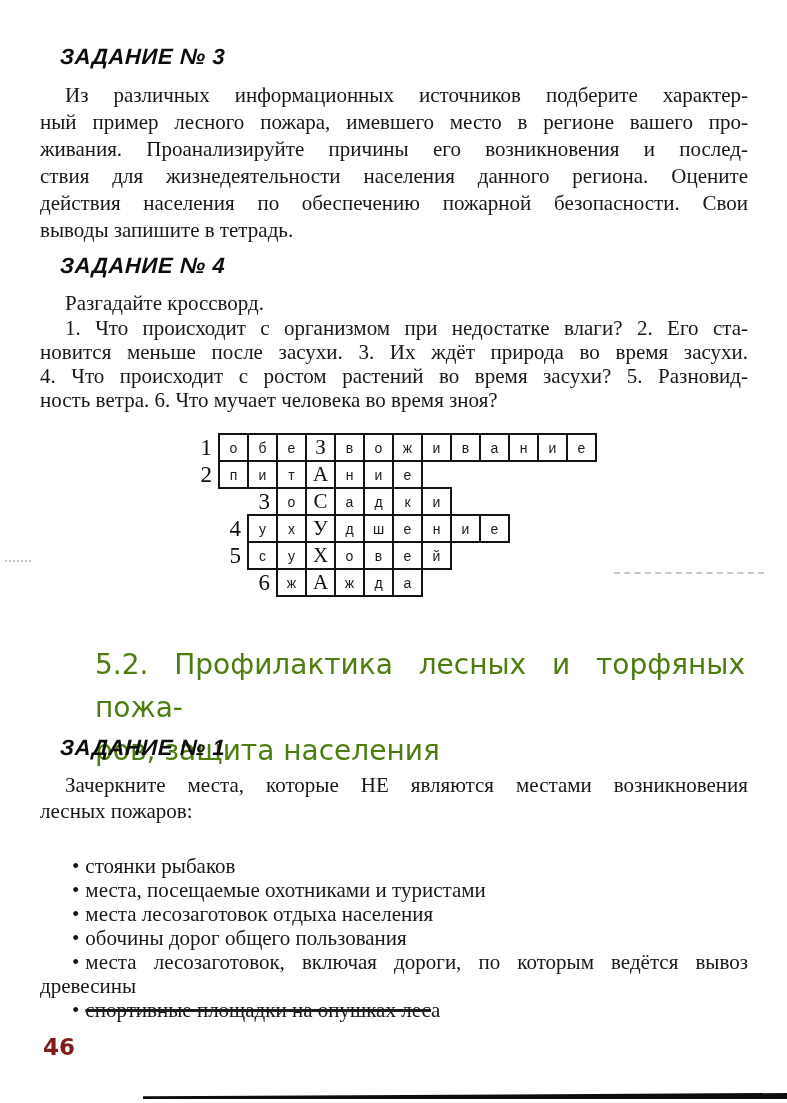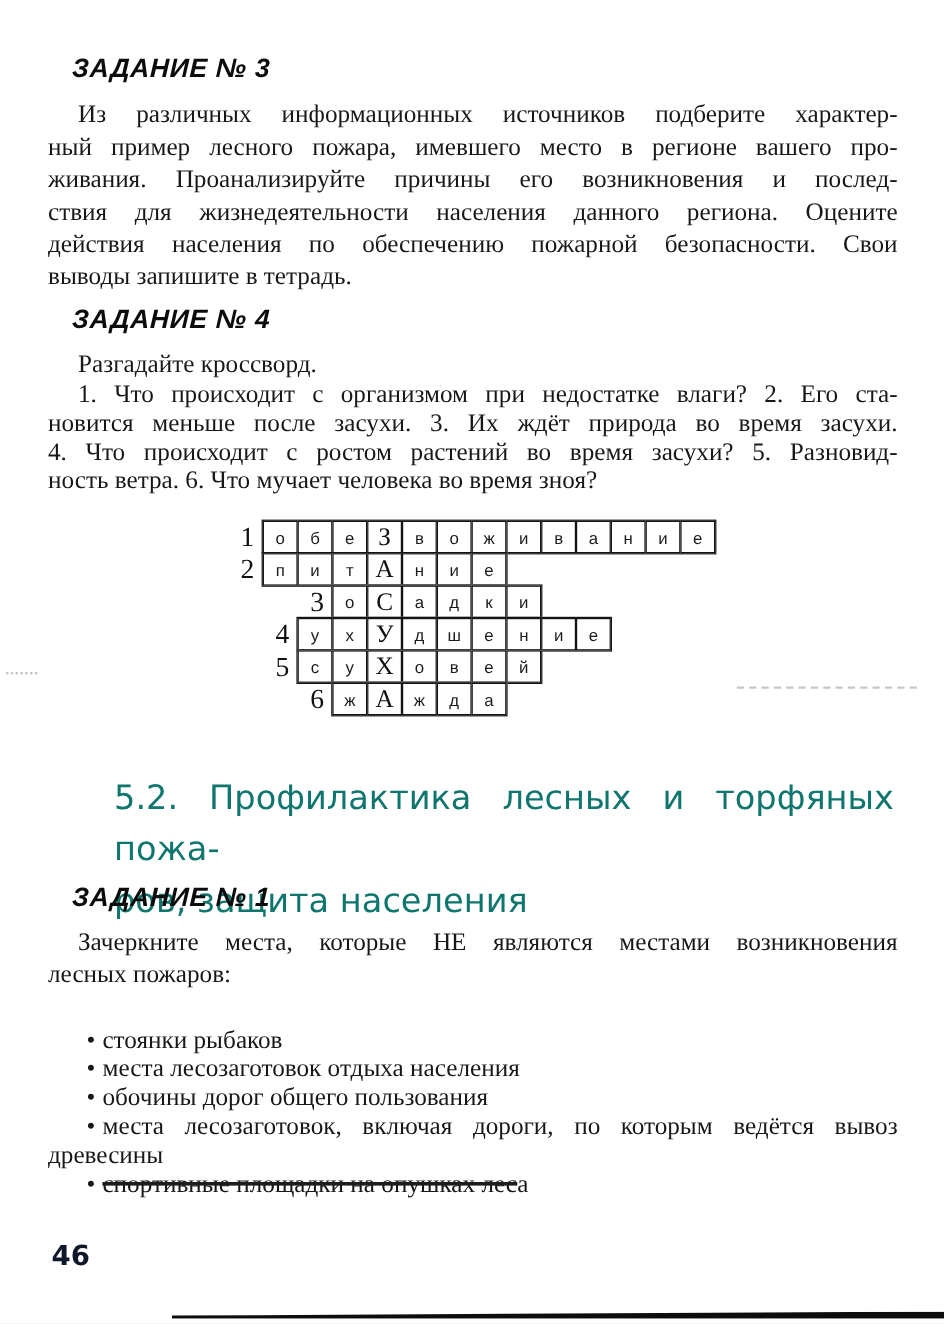--- a/index.html
+++ b/index.html
@@ -16,21 +16,21 @@
   .para {
     position:absolute; left:40px; width:708px;
     font-size:21px; text-align:justify; color:#171717;
   }
   .para .line { text-align:justify; text-align-last:justify; }
   .para .line.last { text-align-last:left; }
   .para .line.first { text-indent:25px; }
   .section-heading {
     position:absolute; left:95px; width:650px;
     font-family:"DejaVu Sans", sans-serif; font-size:28px; line-height:43px;
-    color:#0f766e; text-align:justify;
+    color:#4d7c0f; text-align:justify;
   }
   .section-heading .line { text-align-last:justify; }
   .section-heading .line.last { text-align-last:left; }
   .bullets {
     position:absolute; left:40px; width:708px;
     font-size:21px; line-height:24px; color:#171717; text-align:justify;
   }
   .bullet-item { text-indent:32px; }
   .bullet-item .bullet { margin-right:6px; }
   .struck {
@@ -53,21 +53,21 @@
     display:flex; align-items:center; justify-content:center;
     font:14px "Liberation Sans", sans-serif; color:#1b1b1b;
   }
   .cw-cell.cap { font:21px "Liberation Serif", serif; color:#111; }
   .cw-num {
     position:absolute; width:22px; text-align:right;
     font:23px/27px "Liberation Serif", serif; color:#101010;
   }
   .page-number {
     position:absolute; left:43px; top:1034px;
-    font:600 23px "DejaVu Sans", sans-serif; color:#0f172a;
+    font:600 23px "DejaVu Sans", sans-serif; color:#7f1d1d;
   }
   .scan-edge {
     position:absolute; left:143px; top:1093px; width:644px; height:6px;
     background:#0d0d0d;
     clip-path:polygon(0 55%, 100% 0, 100% 100%, 0 100%);
   }
   .artifact { position:absolute; opacity:0.55; }
   .artifact.dash-right { left:614px; top:572px; width:150px; border-top:2px dashed #9a9a9a; }
   .artifact.dash-left  { left:5px;  top:560px; width:26px;  border-top:2px dotted #9a9a9a; }
 </style>
@@ -178,20 +178,21 @@
 
   <h2 class="task-heading" style="top:735px">ЗАДАНИЕ № 1</h2>
 
   <div class="para" style="top:772px; line-height:26px;">
       <div class="line first">Зачеркните места, которые НЕ являются местами возникновения</div>
       <div class="line last">лесных пожаров:</div>
     </div>
 
   <div class="bullets" style="top:854px" id="bullets">
       <div class="bullet-item"><span class="bullet">•</span><span>стоянки рыбаков</span></div>
+      <div class="bullet-item"><span class="bullet">•</span><span>места, посещаемые охотниками и туристами</span></div>
       <div class="bullet-item"><span class="bullet">•</span><span>места лесозаготовок отдыха населения</span></div>
       <div class="bullet-item"><span class="bullet">•</span><span>обочины дорог общего пользования</span></div>
       <div class="bullet-item"><span class="bullet">•</span><span>места лесозаготовок, включая дороги, по которым ведётся вывоз древесины</span></div>
       <div class="bullet-item"><span class="bullet">•</span><span class="struck">спортивные площадки на опушках лес</span><span>а</span></div>
     </div>
 
   <div class="page-number">46</div>
 
   <div class="scan-edge"></div>
 </div>

